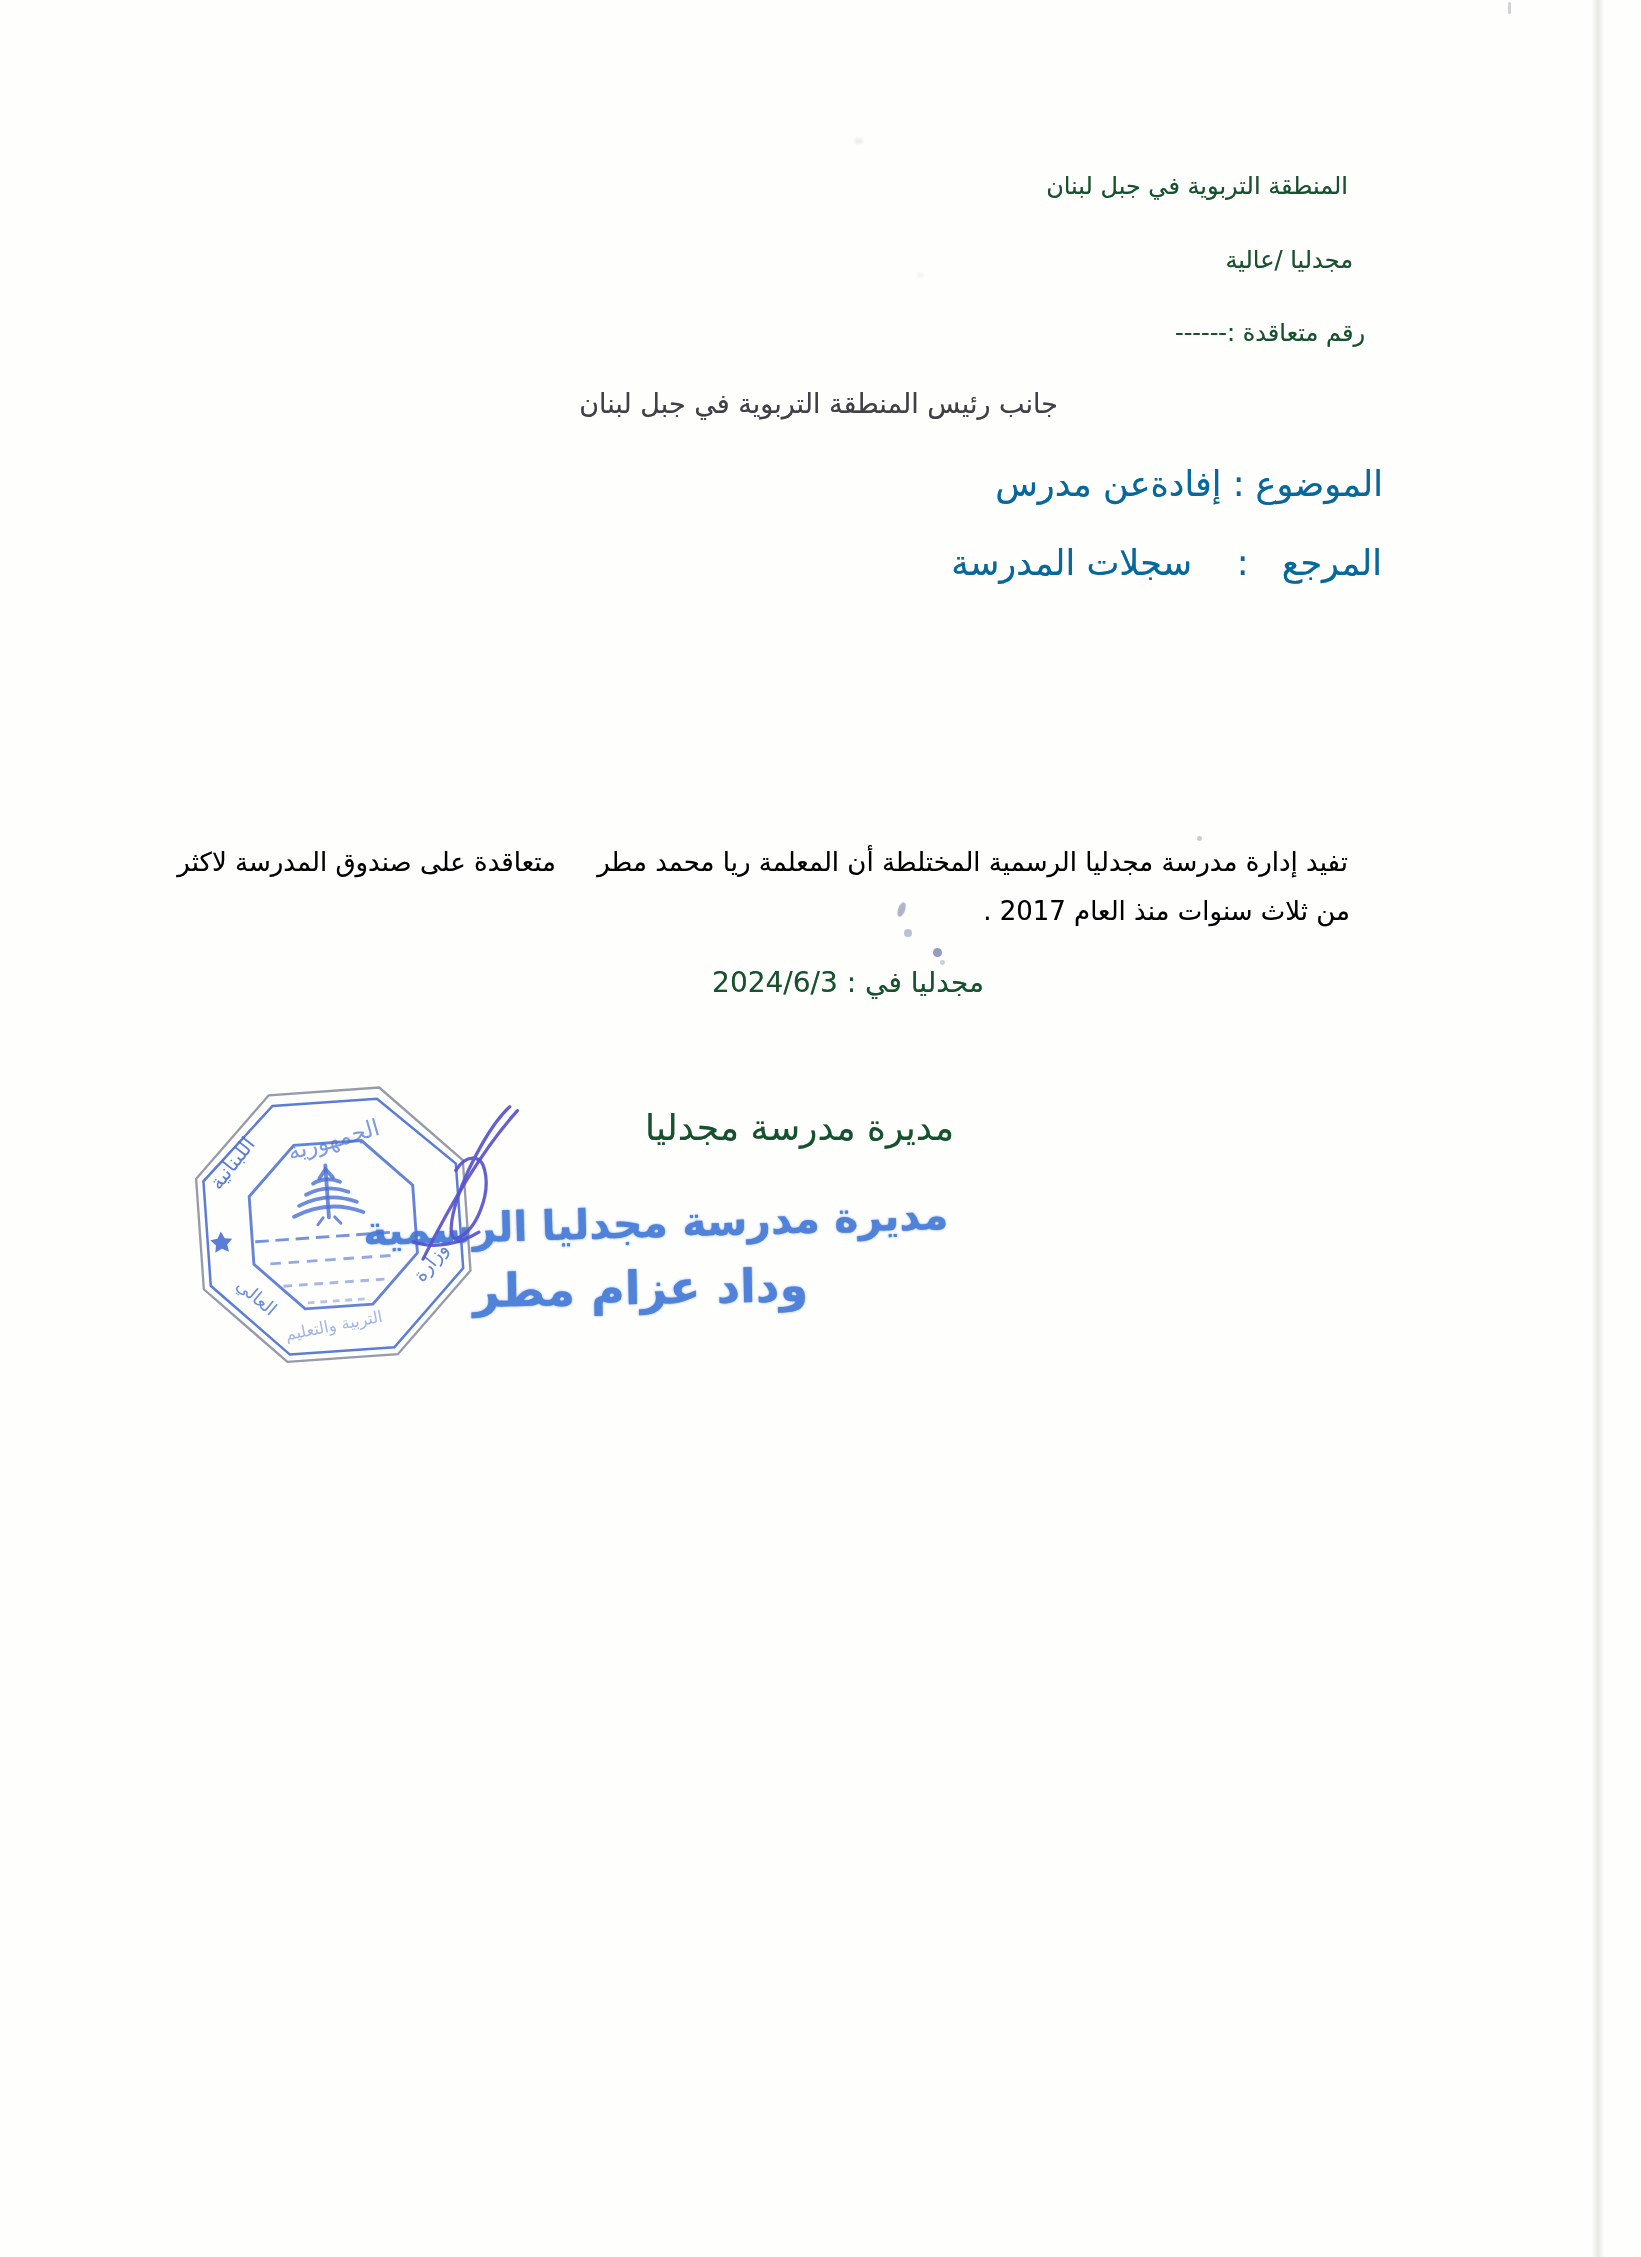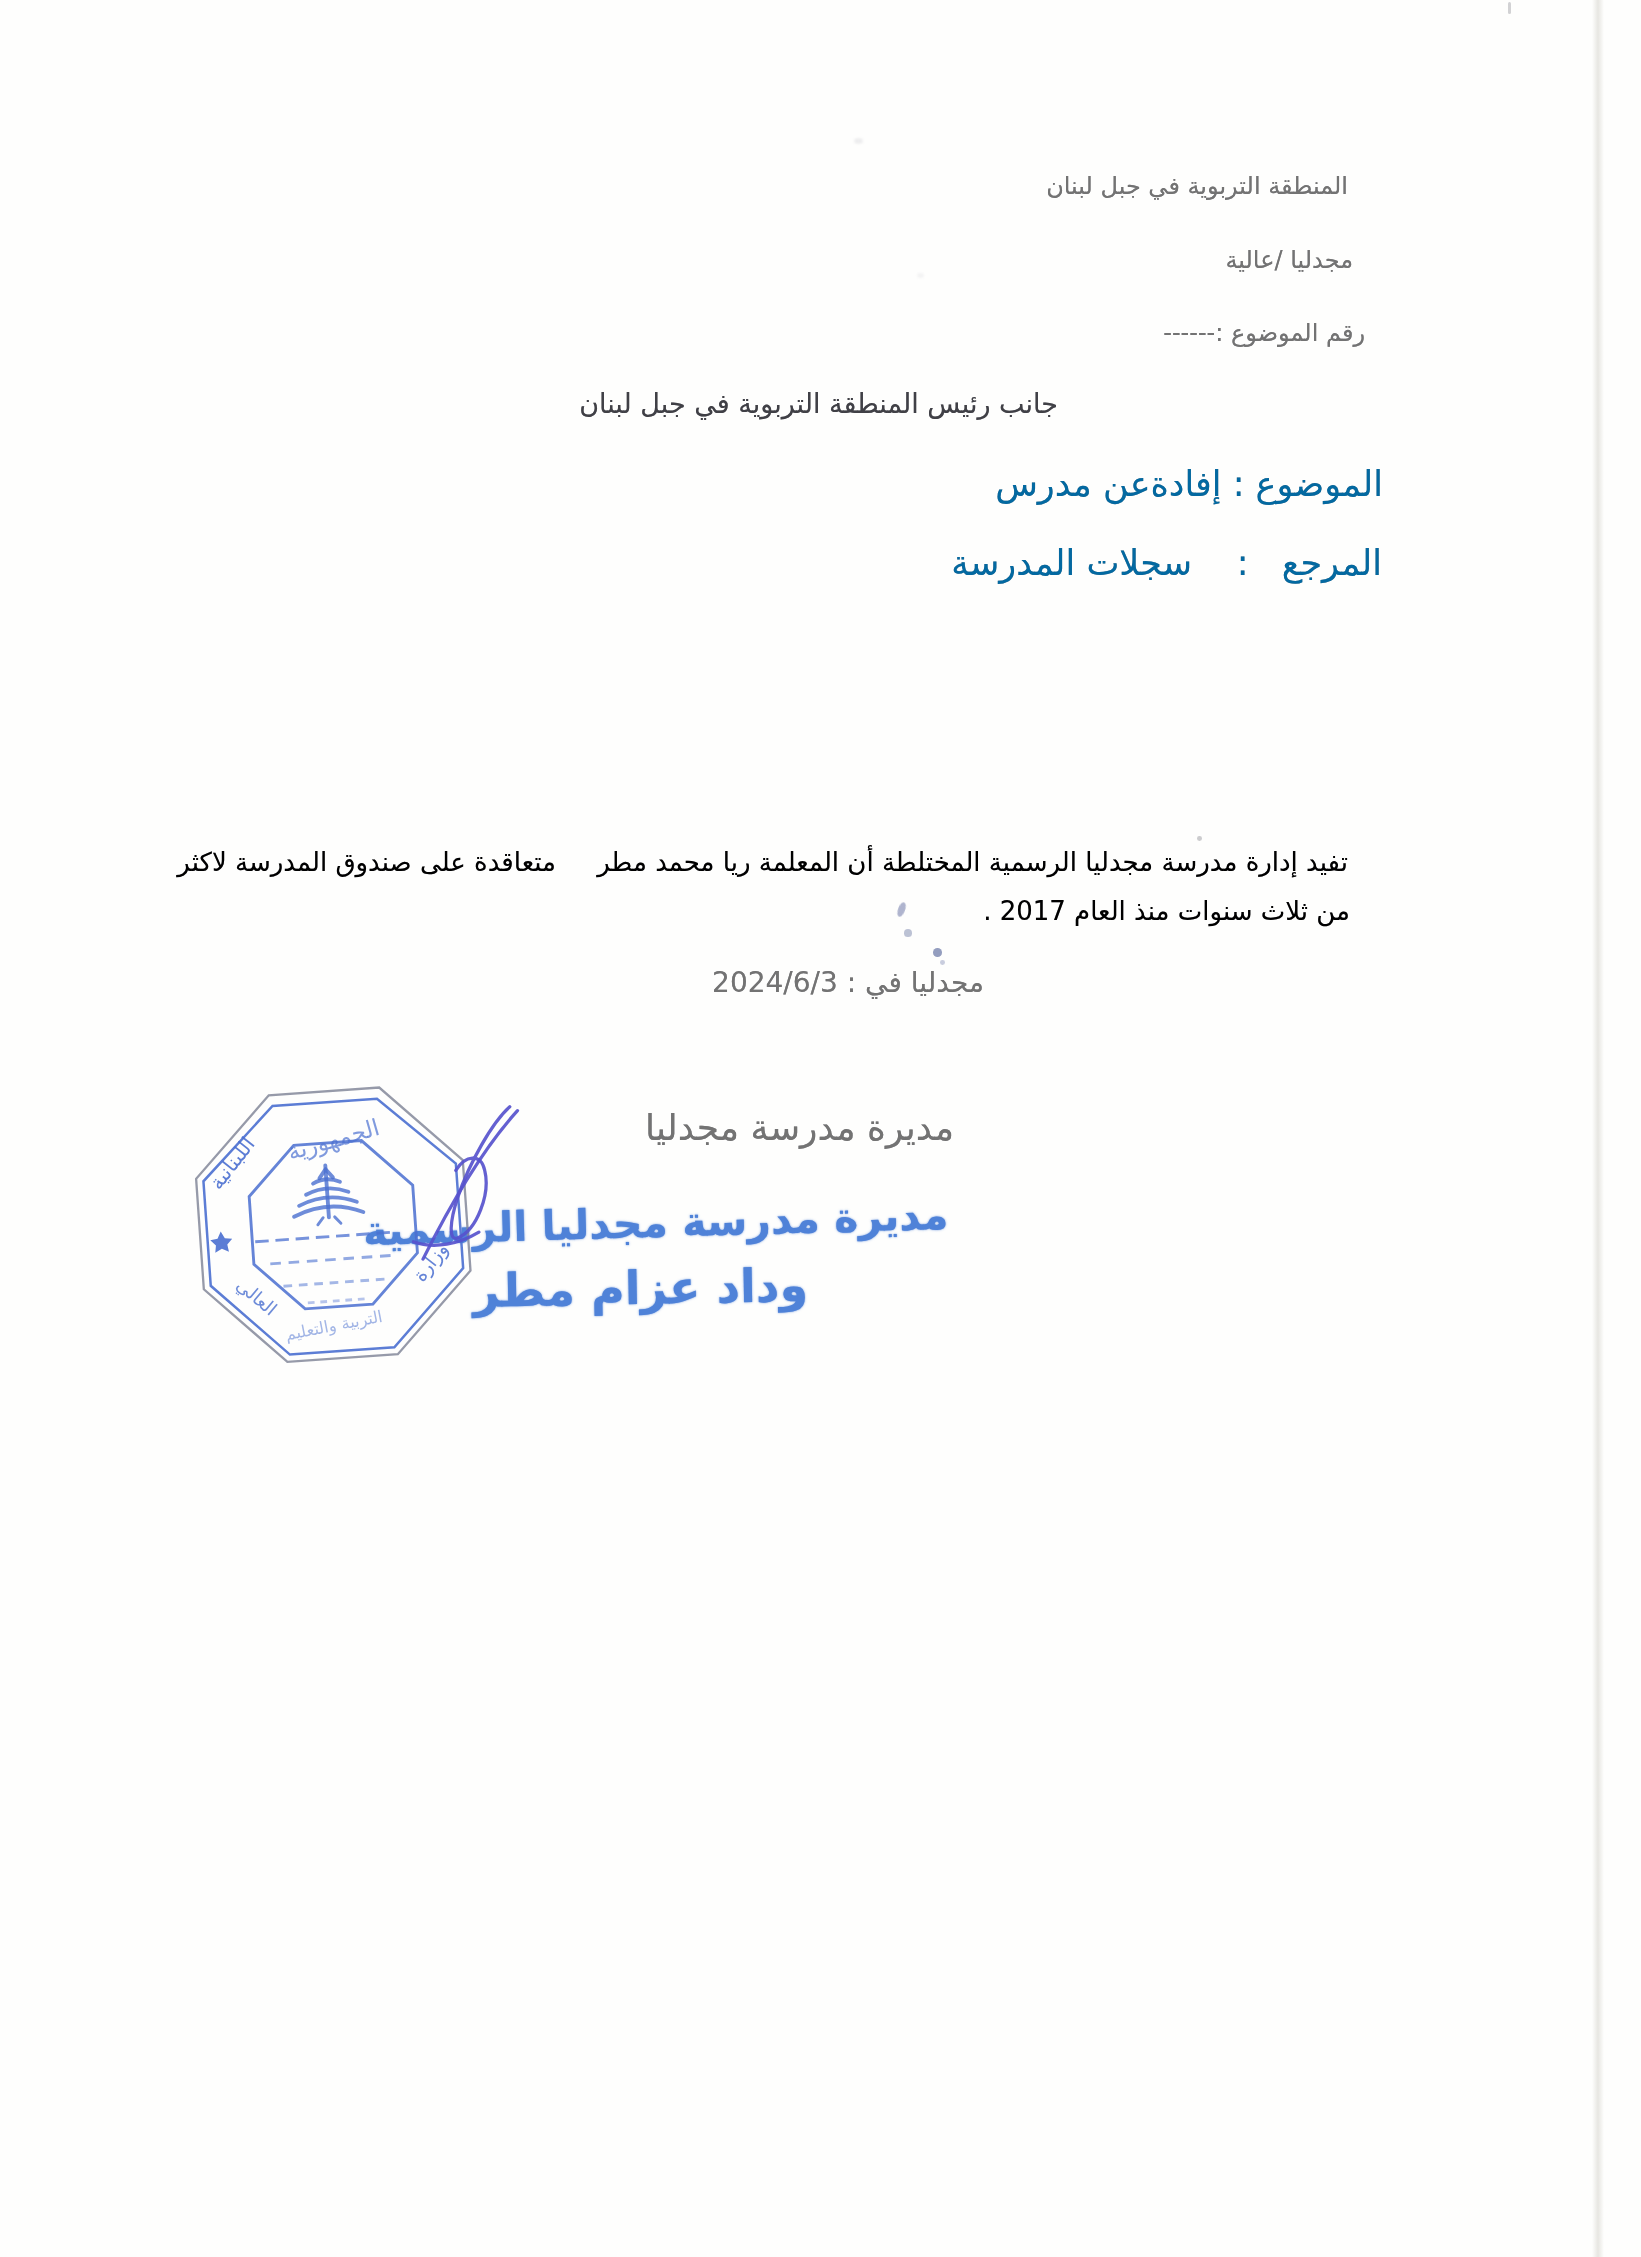--- a/index.html
+++ b/index.html
@@ -8,21 +8,21 @@
     width: 1641px;
     height: 2257px;
     background: #fefefd;
     overflow: hidden;
     font-family: "DejaVu Sans", sans-serif;
     direction: rtl;
   }
   .line {
     position: absolute;
     white-space: pre;
-    color: #737373;
+    color: #14532d;
     line-height: 1.15;
     text-shadow: 0 0 0.6px rgba(70,70,78,0.55);
   }
   .letterhead { font-size: 24px; }
   .addressee  { font-size: 27px; color: #404046; }
   .subject, .reference { font-size: 35px; color: #0369a1; }
   .body-text  { font-size: 26px; color: #000000; }
   .date-text  { font-size: 28px; }
   .sig-title  { font-size: 36px; }
   .stamp-text {
@@ -43,21 +43,21 @@
   .seal-wrap { position: absolute; transform: rotate(-4deg); }
   .sign-wrap { position: absolute; }
 </style>
 </head>
 <body>
 
 <div class="page">
 
   <div class="line letterhead" style="top:173px; right:293px;">المنطقة التربوية في جبل لبنان</div>
   <div class="line letterhead" style="top:247px; right:288px;">مجدليا /عالية</div>
-  <div class="line letterhead" style="top:320px; right:276px;">رقم الموضوع :------</div>
+  <div class="line letterhead" style="top:320px; right:276px;">رقم متعاقدة :------</div>
 
   <div class="line addressee" style="top:388px; right:583px;">جانب رئيس المنطقة التربوية في جبل لبنان</div>
 
   <div class="line subject" style="top:464px; right:258px;">الموضوع : إفادةعن مدرس</div>
   <div class="line reference" style="top:543px; right:259px;">المرجع   :    سجلات المدرسة</div>
 
   <div class="line body-text" style="top:848px; right:293px;">تفيد إدارة مدرسة مجدليا الرسمية المختلطة أن المعلمة ريا محمد مطر     متعاقدة على صندوق المدرسة لاكثر</div>
   <div class="line body-text" style="top:897px; right:291px;">من ثلاث سنوات منذ العام 2017 .</div>
 
   <div class="line date-text" style="top:967px; right:657px;text-align:right;">مجدليا في : 2024/6/3</div>

